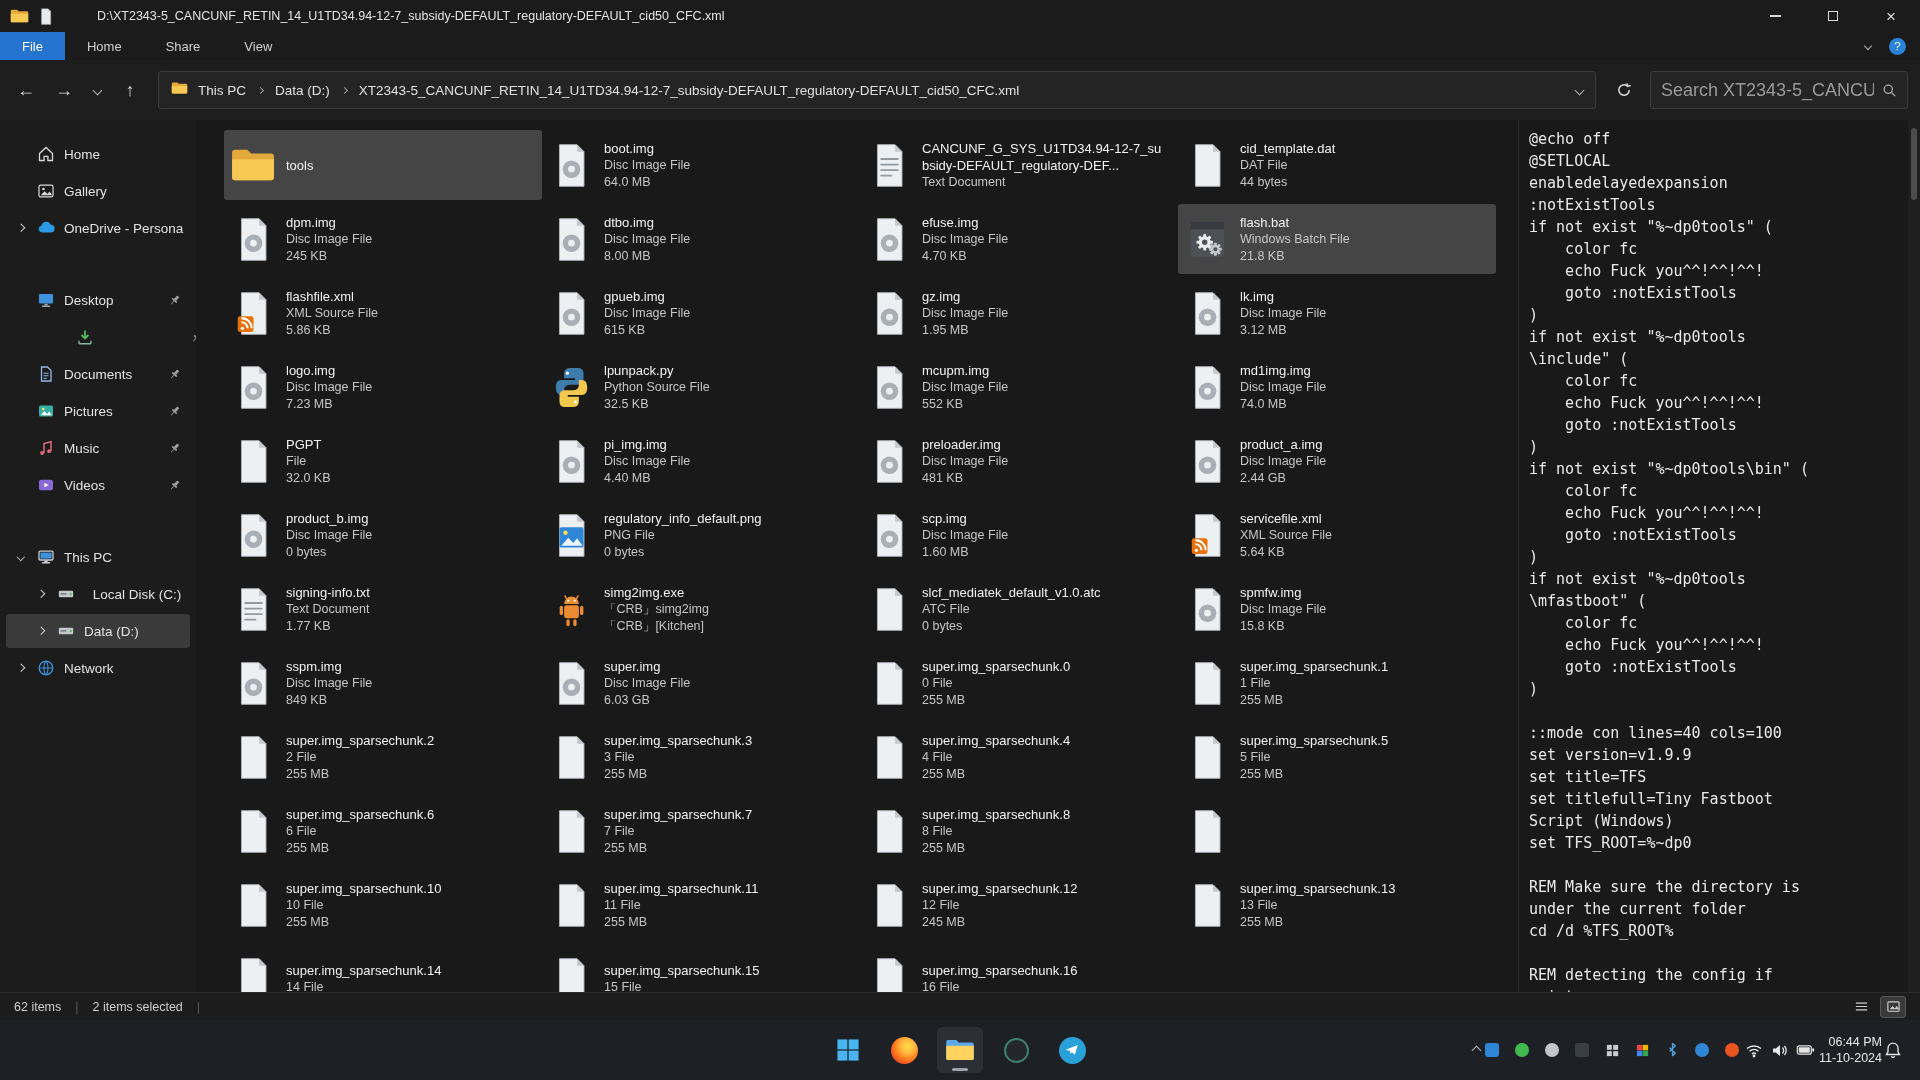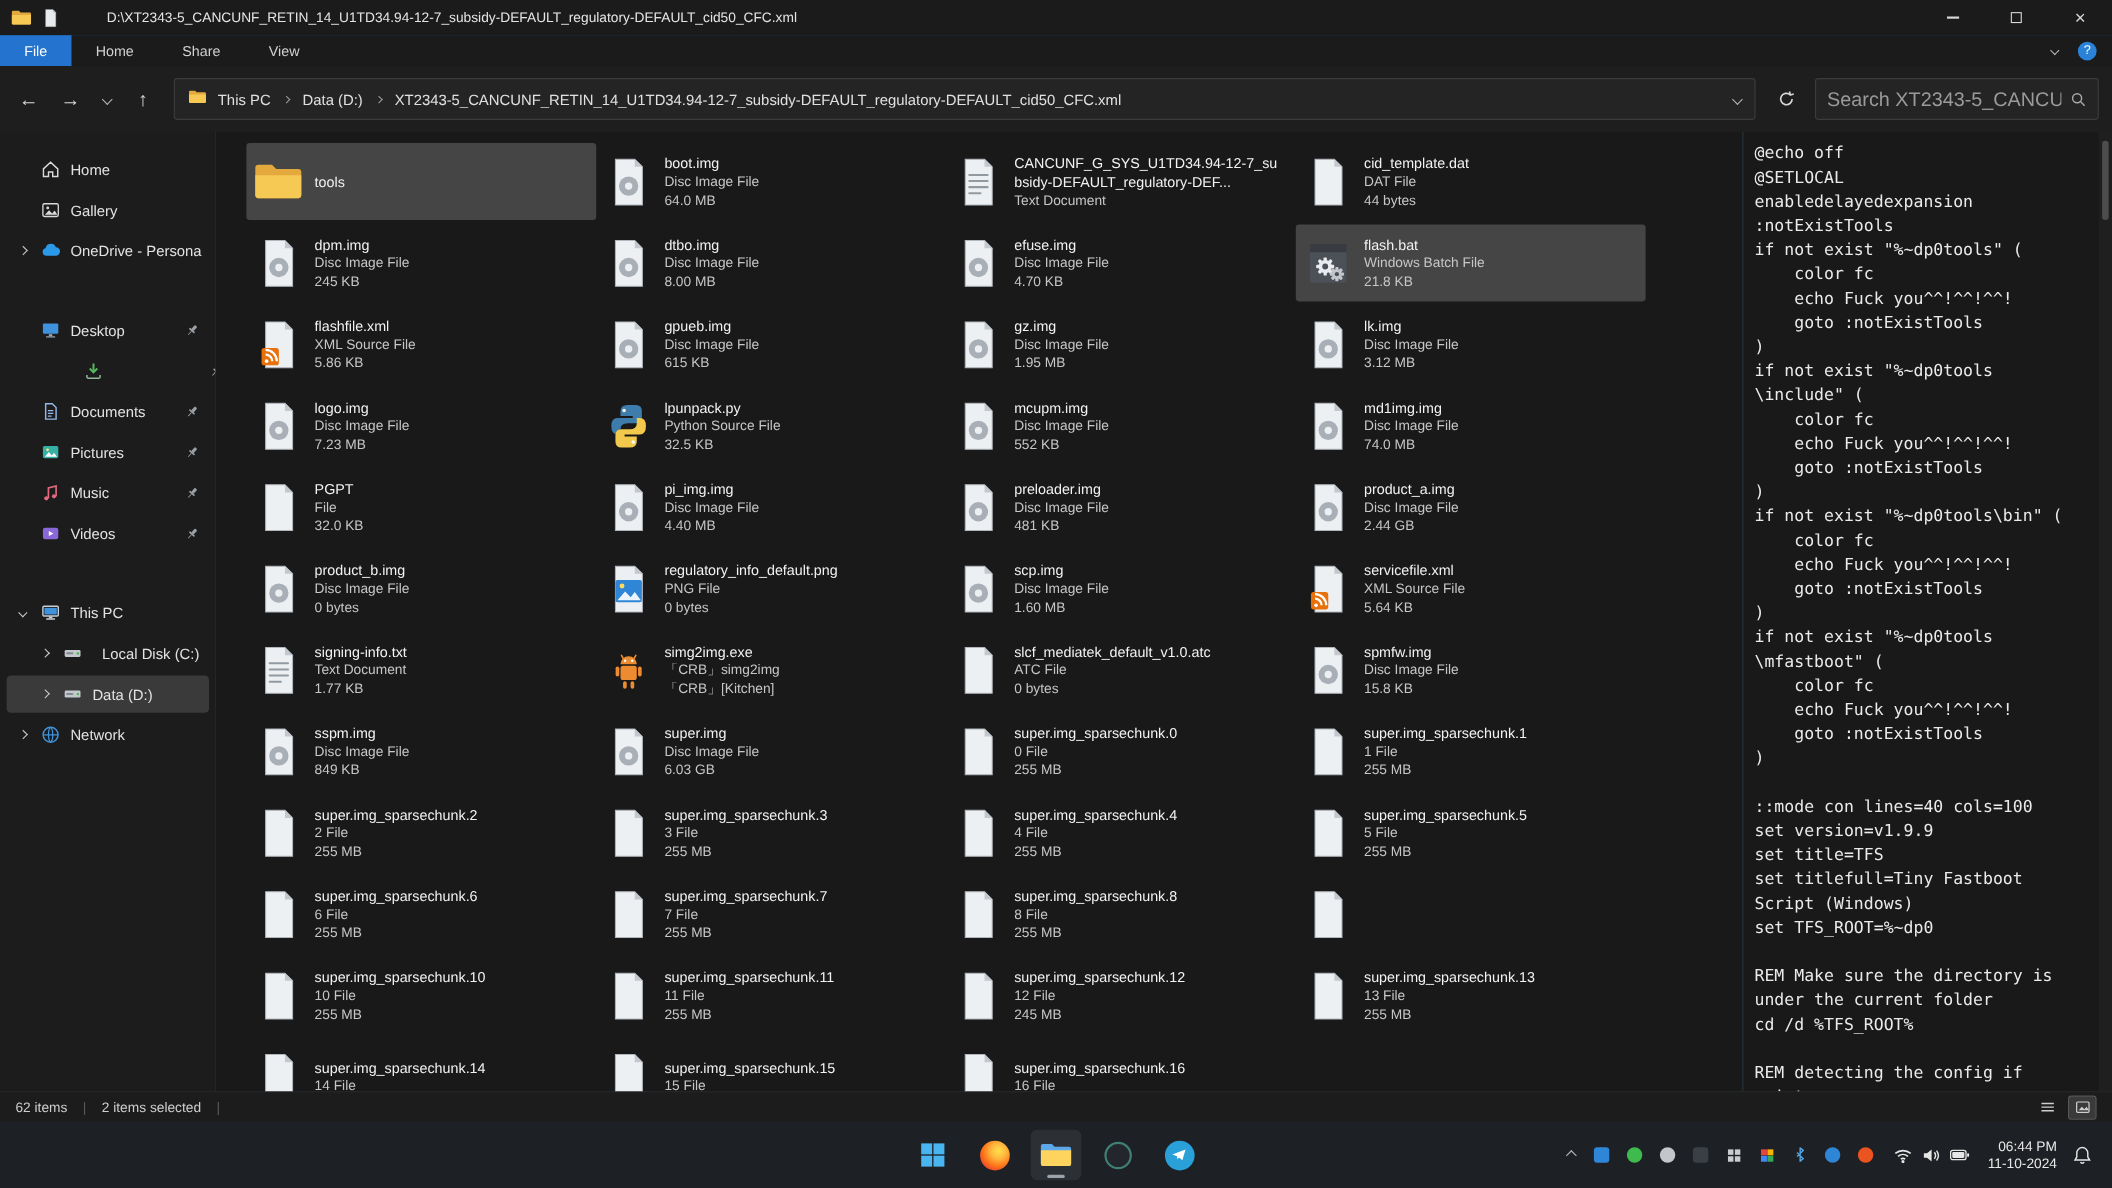--- a/index.html
+++ b/index.html
@@ -63,21 +63,21 @@
   .filegrid { flex: 1; min-width: 0; background: #191919; padding: 10px 0 0 28px; display: grid;
     grid-template-columns: repeat(4, 318px); grid-auto-rows: 74px; align-content: start; overflow: hidden; }
   .tile { display: flex; align-items: center; gap: 10px; height: 70px; padding: 4px 10px 4px 6px; border-radius: 3px; }
   .tile.selected { background: #454545; }
   .tile-icon { width: 46px; flex: 0 0 46px; display: flex; align-items: center; justify-content: center; }
   .tile-text { flex: 1; min-width: 0; display: flex; flex-direction: column; justify-content: center; }
   .tile-name { color: #f2f2f2; font-size: 13px; line-height: 17px; display: -webkit-box; -webkit-line-clamp: 2;
     -webkit-box-orient: vertical; overflow: hidden; word-break: break-all; }
   .tile-sub { color: #c6c6c6; font-size: 12.5px; line-height: 17px; white-space: nowrap; overflow: hidden; }
 
-  .preview { width: 336px; flex: 0 0 auto; background: #191919; border-left: 1px solid #2d2d2d;
+  .preview { width: 402px; flex: 0 0 auto; background: #191919; border-left: 1px solid #2d2d2d;
     padding: 8px 14px 0 10px; overflow: hidden; }
   .preview-line { font-family: "DejaVu Sans Mono", "Liberation Mono", monospace; font-size: 15px; line-height: 22px;
     color: #eaeaea; white-space: pre; }
   .vscroll { position: absolute; top: 0; right: 0; bottom: 0; width: 12px; background: #1f1f1f; }
   .vthumb { position: absolute; top: 8px; right: 3px; width: 6px; height: 72px; background: #4d4d4d; border-radius: 3px; }
 
   
   .statusbar { height: 28px; flex: 0 0 auto; background: #1c1c1c; border-top: 1px solid #2a2a2a; display: flex;
     align-items: center; padding: 0 14px; gap: 14px; color: #cfcfcf; font-size: 12.5px; }
   .sb-sep { color: #5a5a5a; }
@@ -92,21 +92,21 @@
   .tb-app { width: 46px; height: 46px; border-radius: 6px; display: flex; align-items: center; justify-content: center;
     position: relative; }
   .tb-app.active { background: rgba(255,255,255,0.07); }
   .tb-app.active::after { content: ""; position: absolute; bottom: 2px; left: 50%; transform: translateX(-50%);
     width: 16px; height: 3px; border-radius: 2px; background: #9ba3ad; }
   .ff-circle { width: 27px; height: 27px; border-radius: 50%; display: block;
     background: radial-gradient(circle at 62% 35%, #ffe14a 0%, #ffb43d 30%, #ff7a1a 55%, #e8432e 80%, #c72a8a 100%); }
   .dark-circle { width: 25px; height: 25px; border-radius: 50%; background: #23272c; border: 2.5px solid #3f7f74; display: block; }
   .tg-circle { width: 27px; height: 27px; border-radius: 50%; background: #2aa0d8; display: flex;
     align-items: center; justify-content: center; }
-  .tb-right { position: absolute; right: 0; top: 0; bottom: 0; display: flex; align-items: center; gap: 12px; padding-right: 12px; }
+  .tb-right { position: absolute; right: 0; top: 0; bottom: 0; display: flex; align-items: center; gap: 0; padding-right: 12px; }
   .tray-chev { display: flex; align-items: center; padding: 0 4px; }
   .tray { display: flex; align-items: center; gap: 13px; }
   .tray-ic { width: 17px; height: 17px; display: flex; align-items: center; justify-content: center; }
   .tr-ci { width: 14px; height: 14px; border-radius: 50%; display: block; }
   .tr-sq { width: 14px; height: 14px; border-radius: 3px; display: block; }
   .quick { display: flex; align-items: center; gap: 8px; padding: 0 4px; }
   .clock { color: #e8e8e8; font-size: 12.5px; line-height: 16px; text-align: right; }
   .bell { display: flex; align-items: center; padding: 0 6px 0 2px; }
 </style>
 </head>

